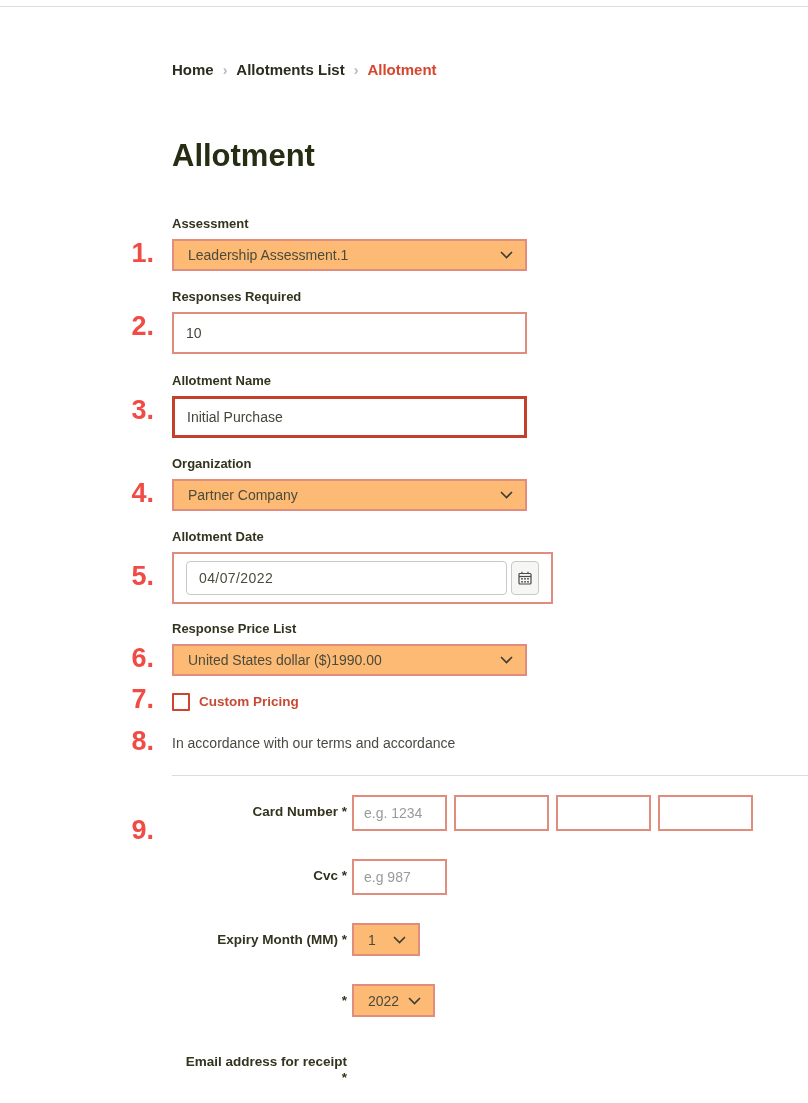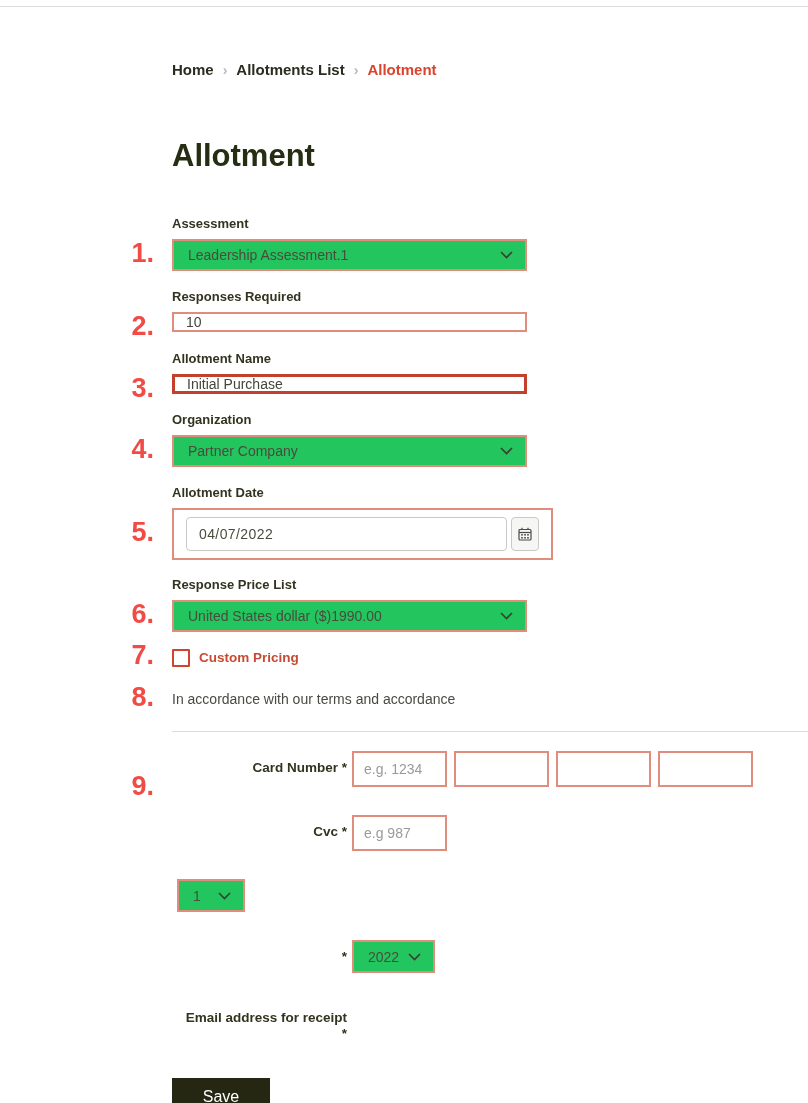--- a/index.html
+++ b/index.html
@@ -30,28 +30,28 @@
   .field .num{top:24px;}
   .field.date-field .num{top:34px;}
   .field.checkbox-field .num{top:-7px;}
   .field.note-field .num{top:-6px;}
   .payment .num{top:22px;}
 
   .flabel{display:block;font-weight:bold;font-size:13px;color:#33331f;margin-bottom:7px;line-height:16px;}
 
   .selectbox{
     display:flex;align-items:center;justify-content:space-between;
-    height:32px;border:2px solid #e18d7e;box-sizing:border-box;background:#22c55e;
+    height:32px;border:2px solid #e18d7e;box-sizing:border-box;background:#fdba74;
     padding:0 12px 0 14px;font-size:14px;color:#4b4b3c;cursor:pointer;
   }
   .chev{display:flex;align-items:center;}
   .chev svg{width:13px;height:8px;display:block;}
 
   .textinput{
-    width:355px;height:20px;border:2px solid #e18d7e;box-sizing:border-box;
+    width:355px;height:42px;border:2px solid #e18d7e;box-sizing:border-box;
     padding:0 12px;font-size:14px;color:#45453a;font-family:"Liberation Sans",sans-serif;
     outline:none;background:#fff;border-radius:0;display:block;
   }
   .textinput.focused{border:3px solid #c2402c;}
   ::placeholder{color:#9a9a9a;opacity:1;}
 
   .m18{margin-bottom:18px;} .m19{margin-bottom:19px;} .m17{margin-bottom:17px;}
   .m24{margin-bottom:24px;} .m23{margin-bottom:23px;}
 
   
@@ -232,20 +232,21 @@
       </div>
 
       <div class="pay-row">
         <span class="pay-label">Cvc *</span>
         <div class="pay-ctrl">
           <input class="pay-input cvc-box" type="text" placeholder="e.g 987" style="">
         </div>
       </div>
 
       <div class="pay-row">
+        <span class="pay-label">Expiry Month (MM) *</span>
         <div class="pay-ctrl">
           <div class="selectbox pay-select sel-month">
             <span>1</span>
             <span class="chev">
               <svg viewBox="0 0 13 8">
                   <polyline points="1,1 6.5,6.5 12,1" fill="none" stroke="#3c3c30" stroke-width="1.6"></polyline>
                 </svg>
             </span>
           </div>
         </div>

